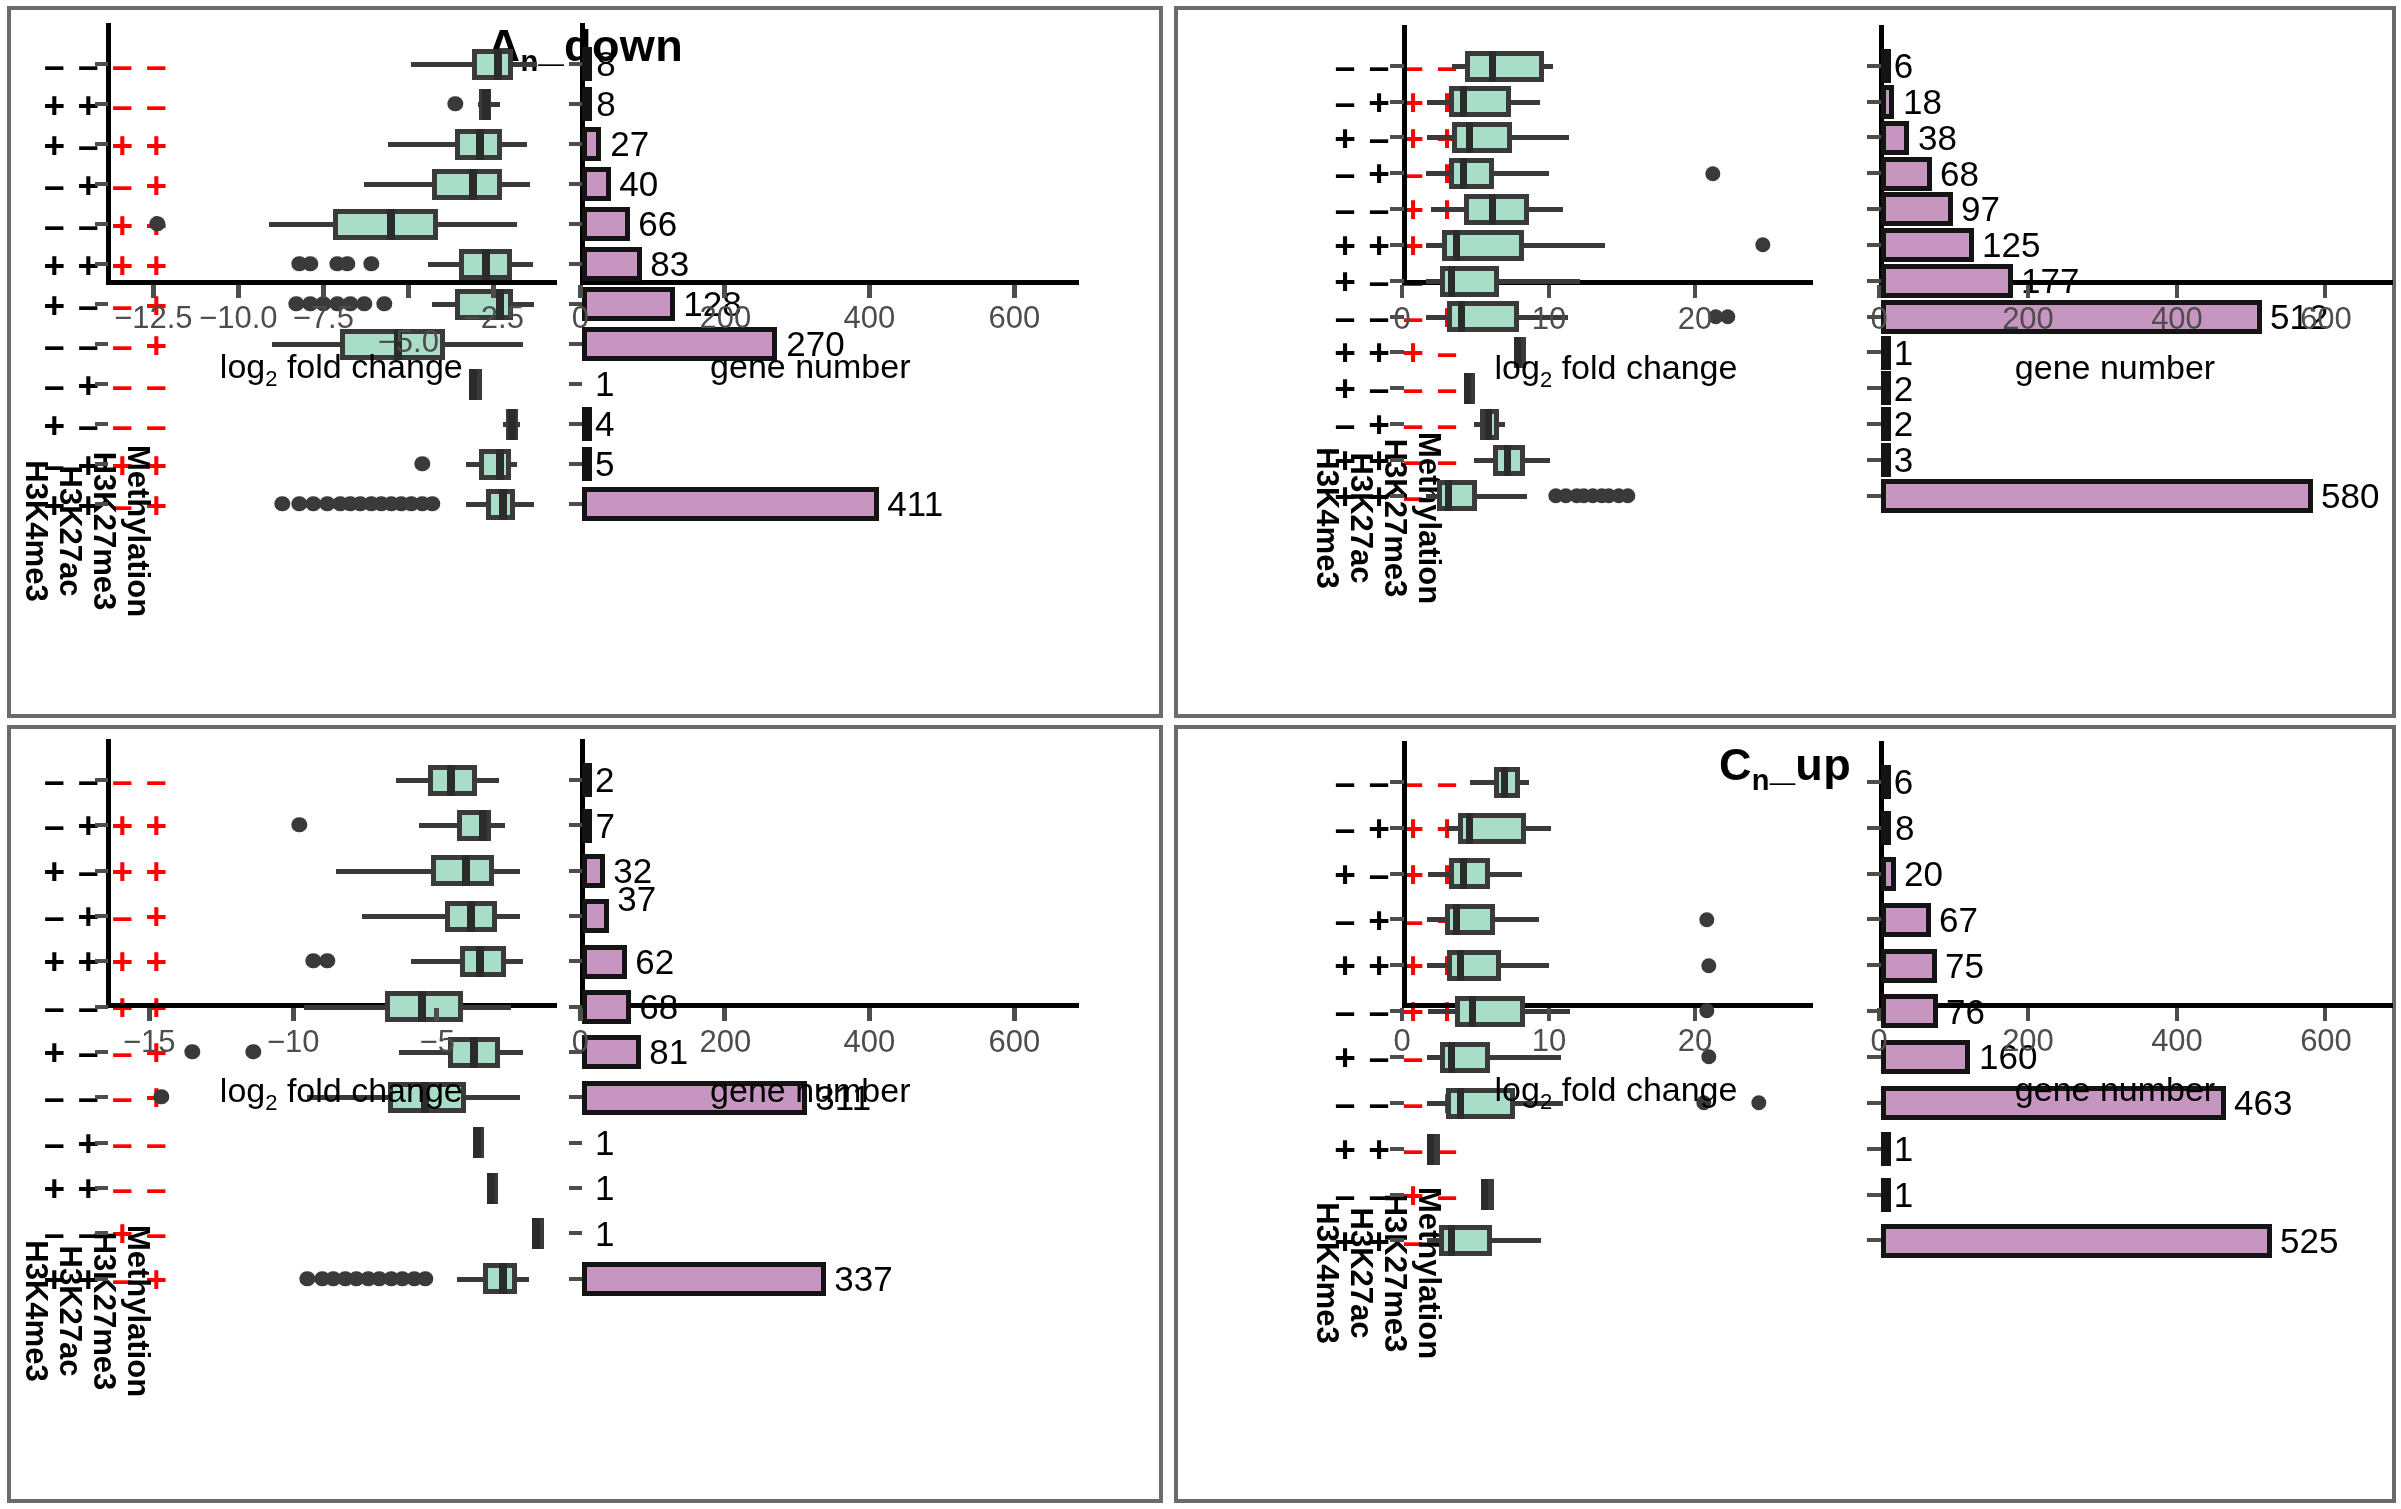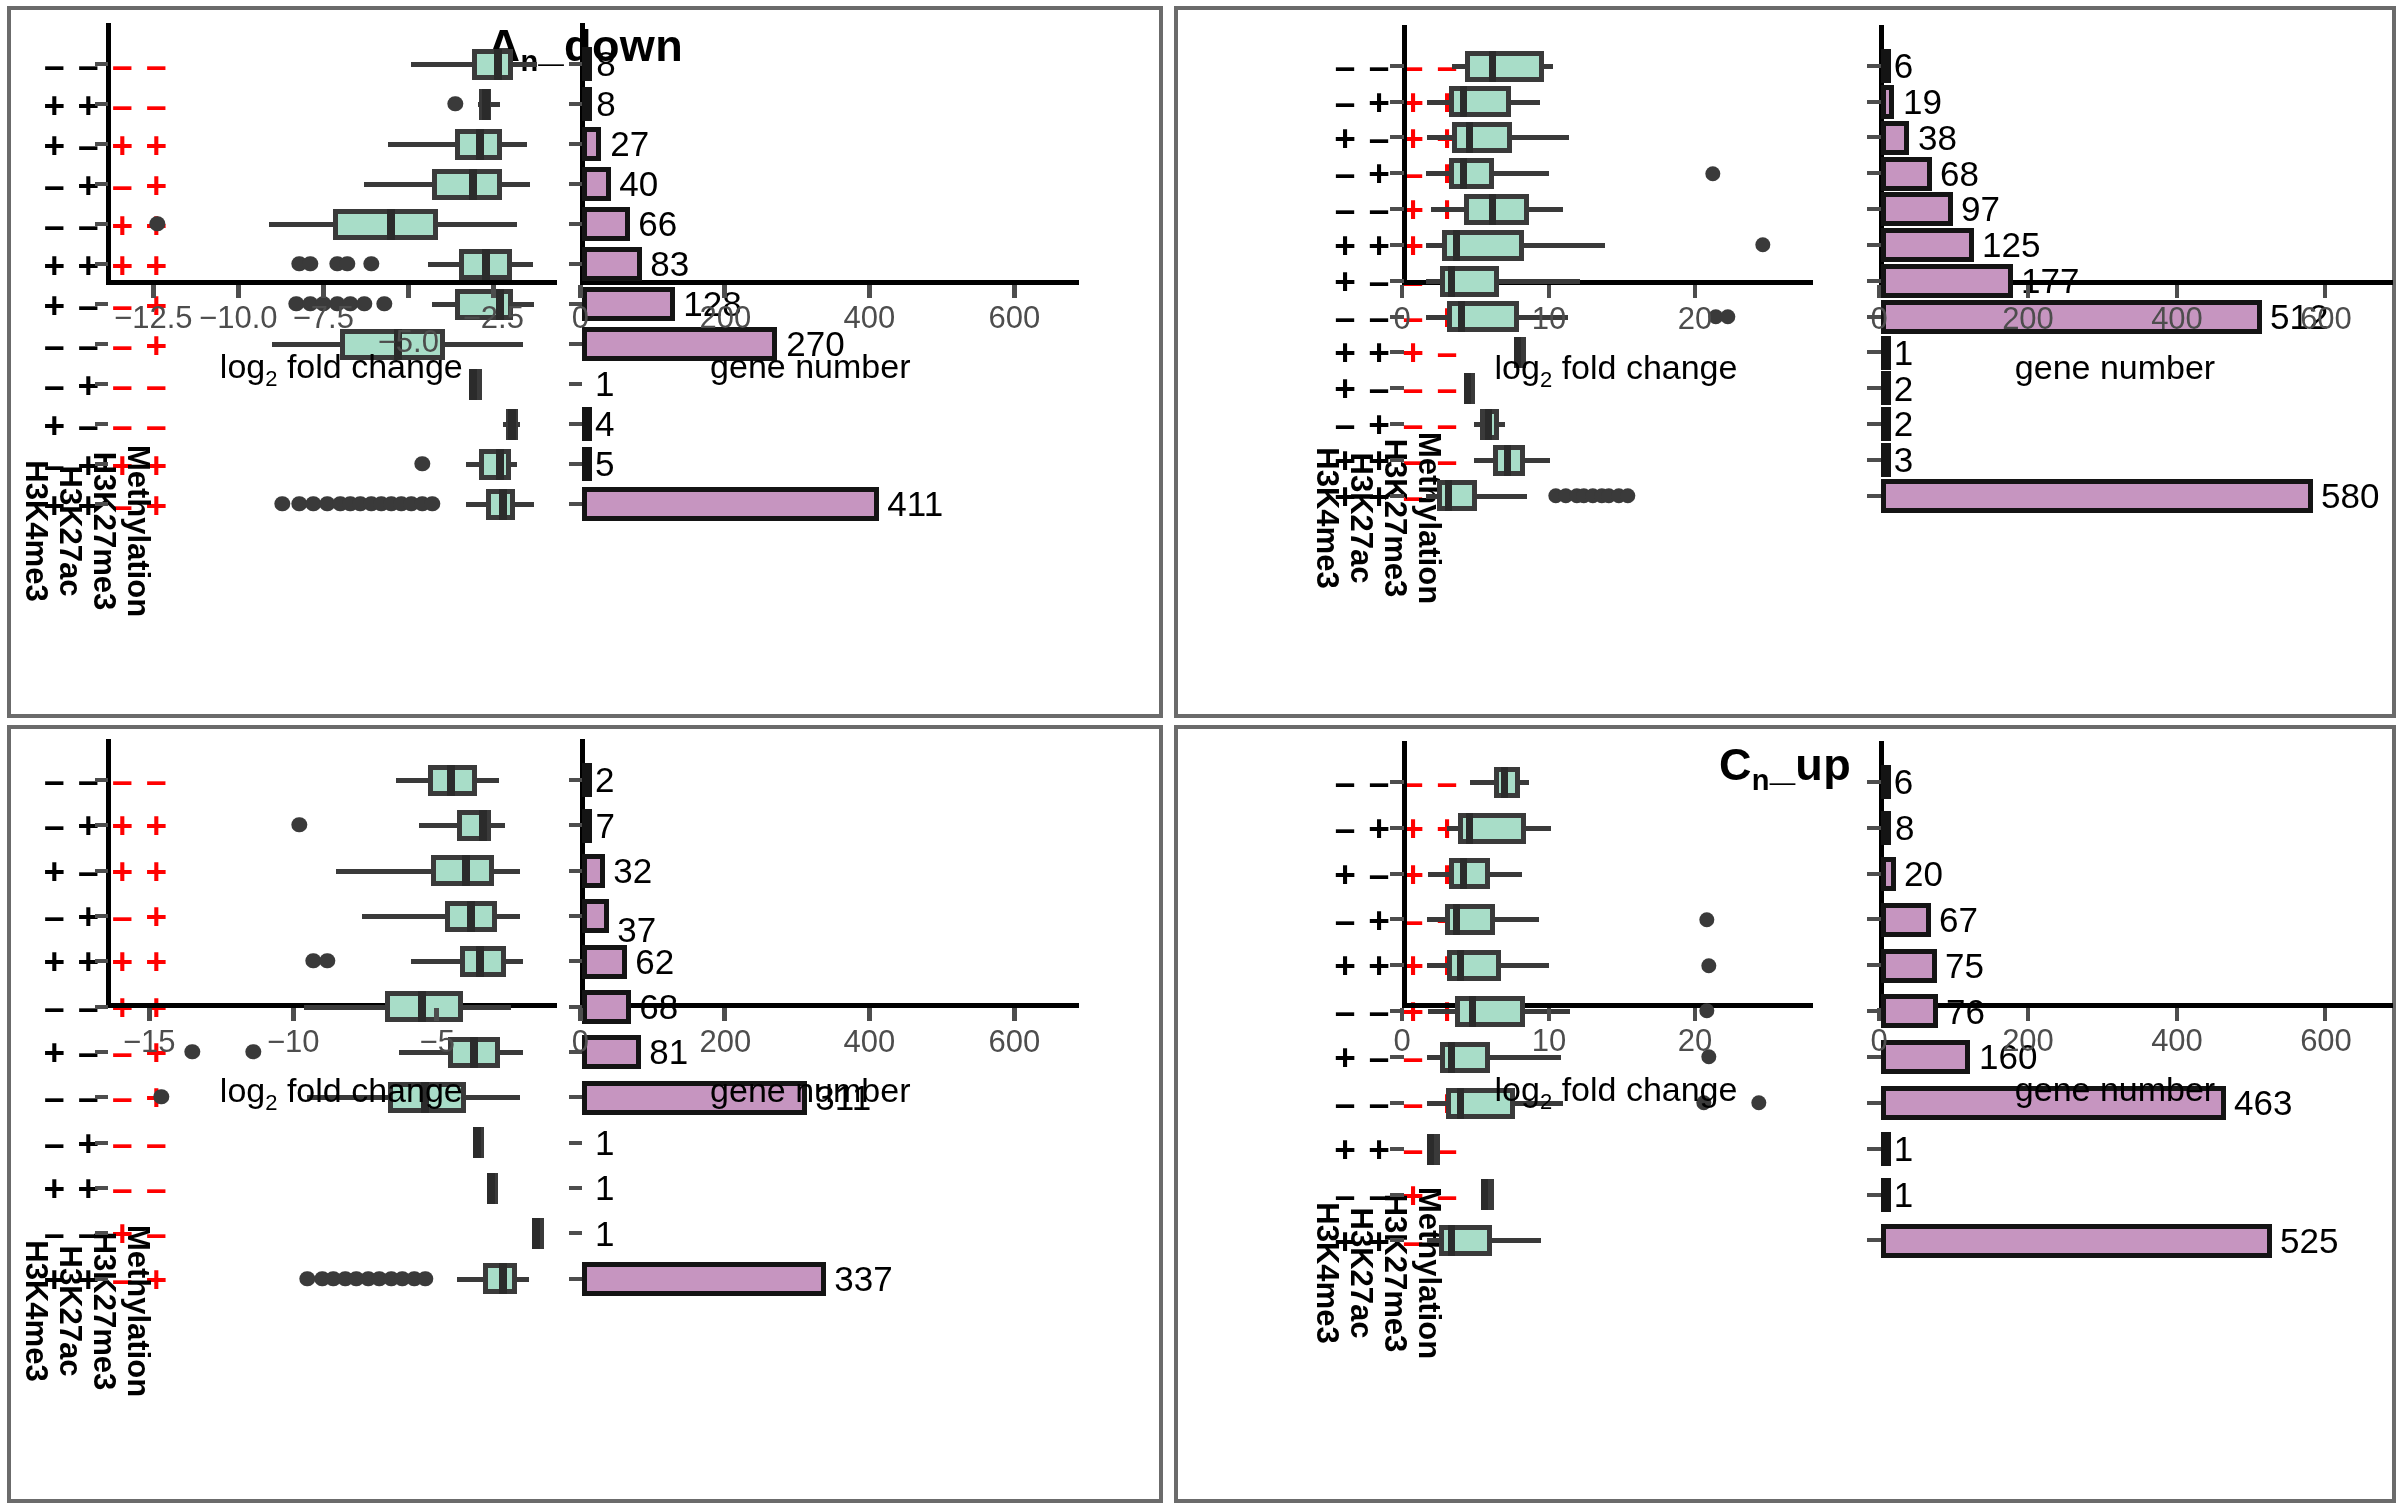--- a/index.html
+++ b/index.html
@@ -455,21 +455,21 @@
         <div class="axistitle" style="left: 214px; top: 323px;">log<span class="sub">2</span> fold change</div>
       </div>
       <div class="plot" style="left: 701px; top: 14.7px; width: 514px; height: 255px;">
         <div class="axisline" style="left: 0px; top: 0px; width: 5.1px; height: 255px;"></div>
         <div class="axisline" style="left: 0px; top: 255px; width: 514px; height: 5.1px;"></div>
         <div class="tick" style="left: -11.7px; top: 39px; width: 13.2px; height: 4.4px;"></div>
         <div class="bar" style="left: 1.5px; top: 24px; width: 4.5px; height: 34px;"></div>
         <div class="barlabel" style="left: 14.7px; top: 21px;">6</div>
         <div class="tick" style="left: -11.7px; top: 75px; width: 13.2px; height: 4.4px;"></div>
         <div class="bar" style="left: 1.5px; top: 60px; width: 13.4px; height: 34px;"></div>
-        <div class="barlabel" style="left: 24px; top: 57px;">19</div>
+        <div class="barlabel" style="left: 24px; top: 57px;">18</div>
         <div class="tick" style="left: -11.7px; top: 110px; width: 13.2px; height: 4.4px;"></div>
         <div class="bar" style="left: 1.5px; top: 96px; width: 28px; height: 34px;"></div>
         <div class="barlabel" style="left: 39px; top: 93px;">38</div>
         <div class="tick" style="left: -11.7px; top: 146px; width: 13.2px; height: 4.4px;"></div>
         <div class="bar" style="left: 1.5px; top: 132px; width: 51px; height: 34px;"></div>
         <div class="barlabel" style="left: 61px; top: 129px;">68</div>
         <div class="tick" style="left: -11.7px; top: 182px; width: 13.2px; height: 4.4px;"></div>
         <div class="bar" style="left: 1.5px; top: 167px; width: 72px; height: 34px;"></div>
         <div class="barlabel" style="left: 82px; top: 164px;">97</div>
         <div class="tick" style="left: -11.7px; top: 218px; width: 13.2px; height: 4.4px;"></div>
@@ -679,21 +679,21 @@
         <div class="bar" style="left: 1.5px; top: 24px; width: 4.4px; height: 34px;"></div>
         <div class="barlabel" style="left: 14.7px; top: 21px;">2</div>
         <div class="tick" style="left: -11.7px; top: 84px; width: 13.2px; height: 4.4px;"></div>
         <div class="bar" style="left: 1.5px; top: 70px; width: 5px; height: 34px;"></div>
         <div class="barlabel" style="left: 15.3px; top: 67px;">7</div>
         <div class="tick" style="left: -11.7px; top: 130px; width: 13.2px; height: 4.4px;"></div>
         <div class="bar" style="left: 1.5px; top: 115px; width: 23px; height: 34px;"></div>
         <div class="barlabel" style="left: 33px; top: 112px;">32</div>
         <div class="tick" style="left: -11.7px; top: 175px; width: 13.2px; height: 4.4px;"></div>
         <div class="bar" style="left: 1.5px; top: 160px; width: 27px; height: 34px;"></div>
-        <div class="barlabel" style="left: 37px; top: 171px;">37</div>
+        <div class="barlabel" style="left: 37px; top: 140px;">37</div>
         <div class="tick" style="left: -11.7px; top: 220px; width: 13.2px; height: 4.4px;"></div>
         <div class="bar" style="left: 1.5px; top: 206px; width: 45px; height: 34px;"></div>
         <div class="barlabel" style="left: 55px; top: 203px;">62</div>
         <div class="tick" style="left: -11.7px; top: 266px; width: 13.2px; height: 4.4px;"></div>
         <div class="bar" style="left: 1.5px; top: 251px; width: 49px; height: 34px;"></div>
         <div class="barlabel" style="left: 59px; top: 248px;">68</div>
         <div class="tick" style="left: -11.7px; top: 311px; width: 13.2px; height: 4.4px;"></div>
         <div class="bar" style="left: 1.5px; top: 296px; width: 59px; height: 34px;"></div>
         <div class="barlabel" style="left: 69px; top: 293px;">81</div>
         <div class="tick" style="left: -11.7px; top: 356px; width: 13.2px; height: 4.4px;"></div>

